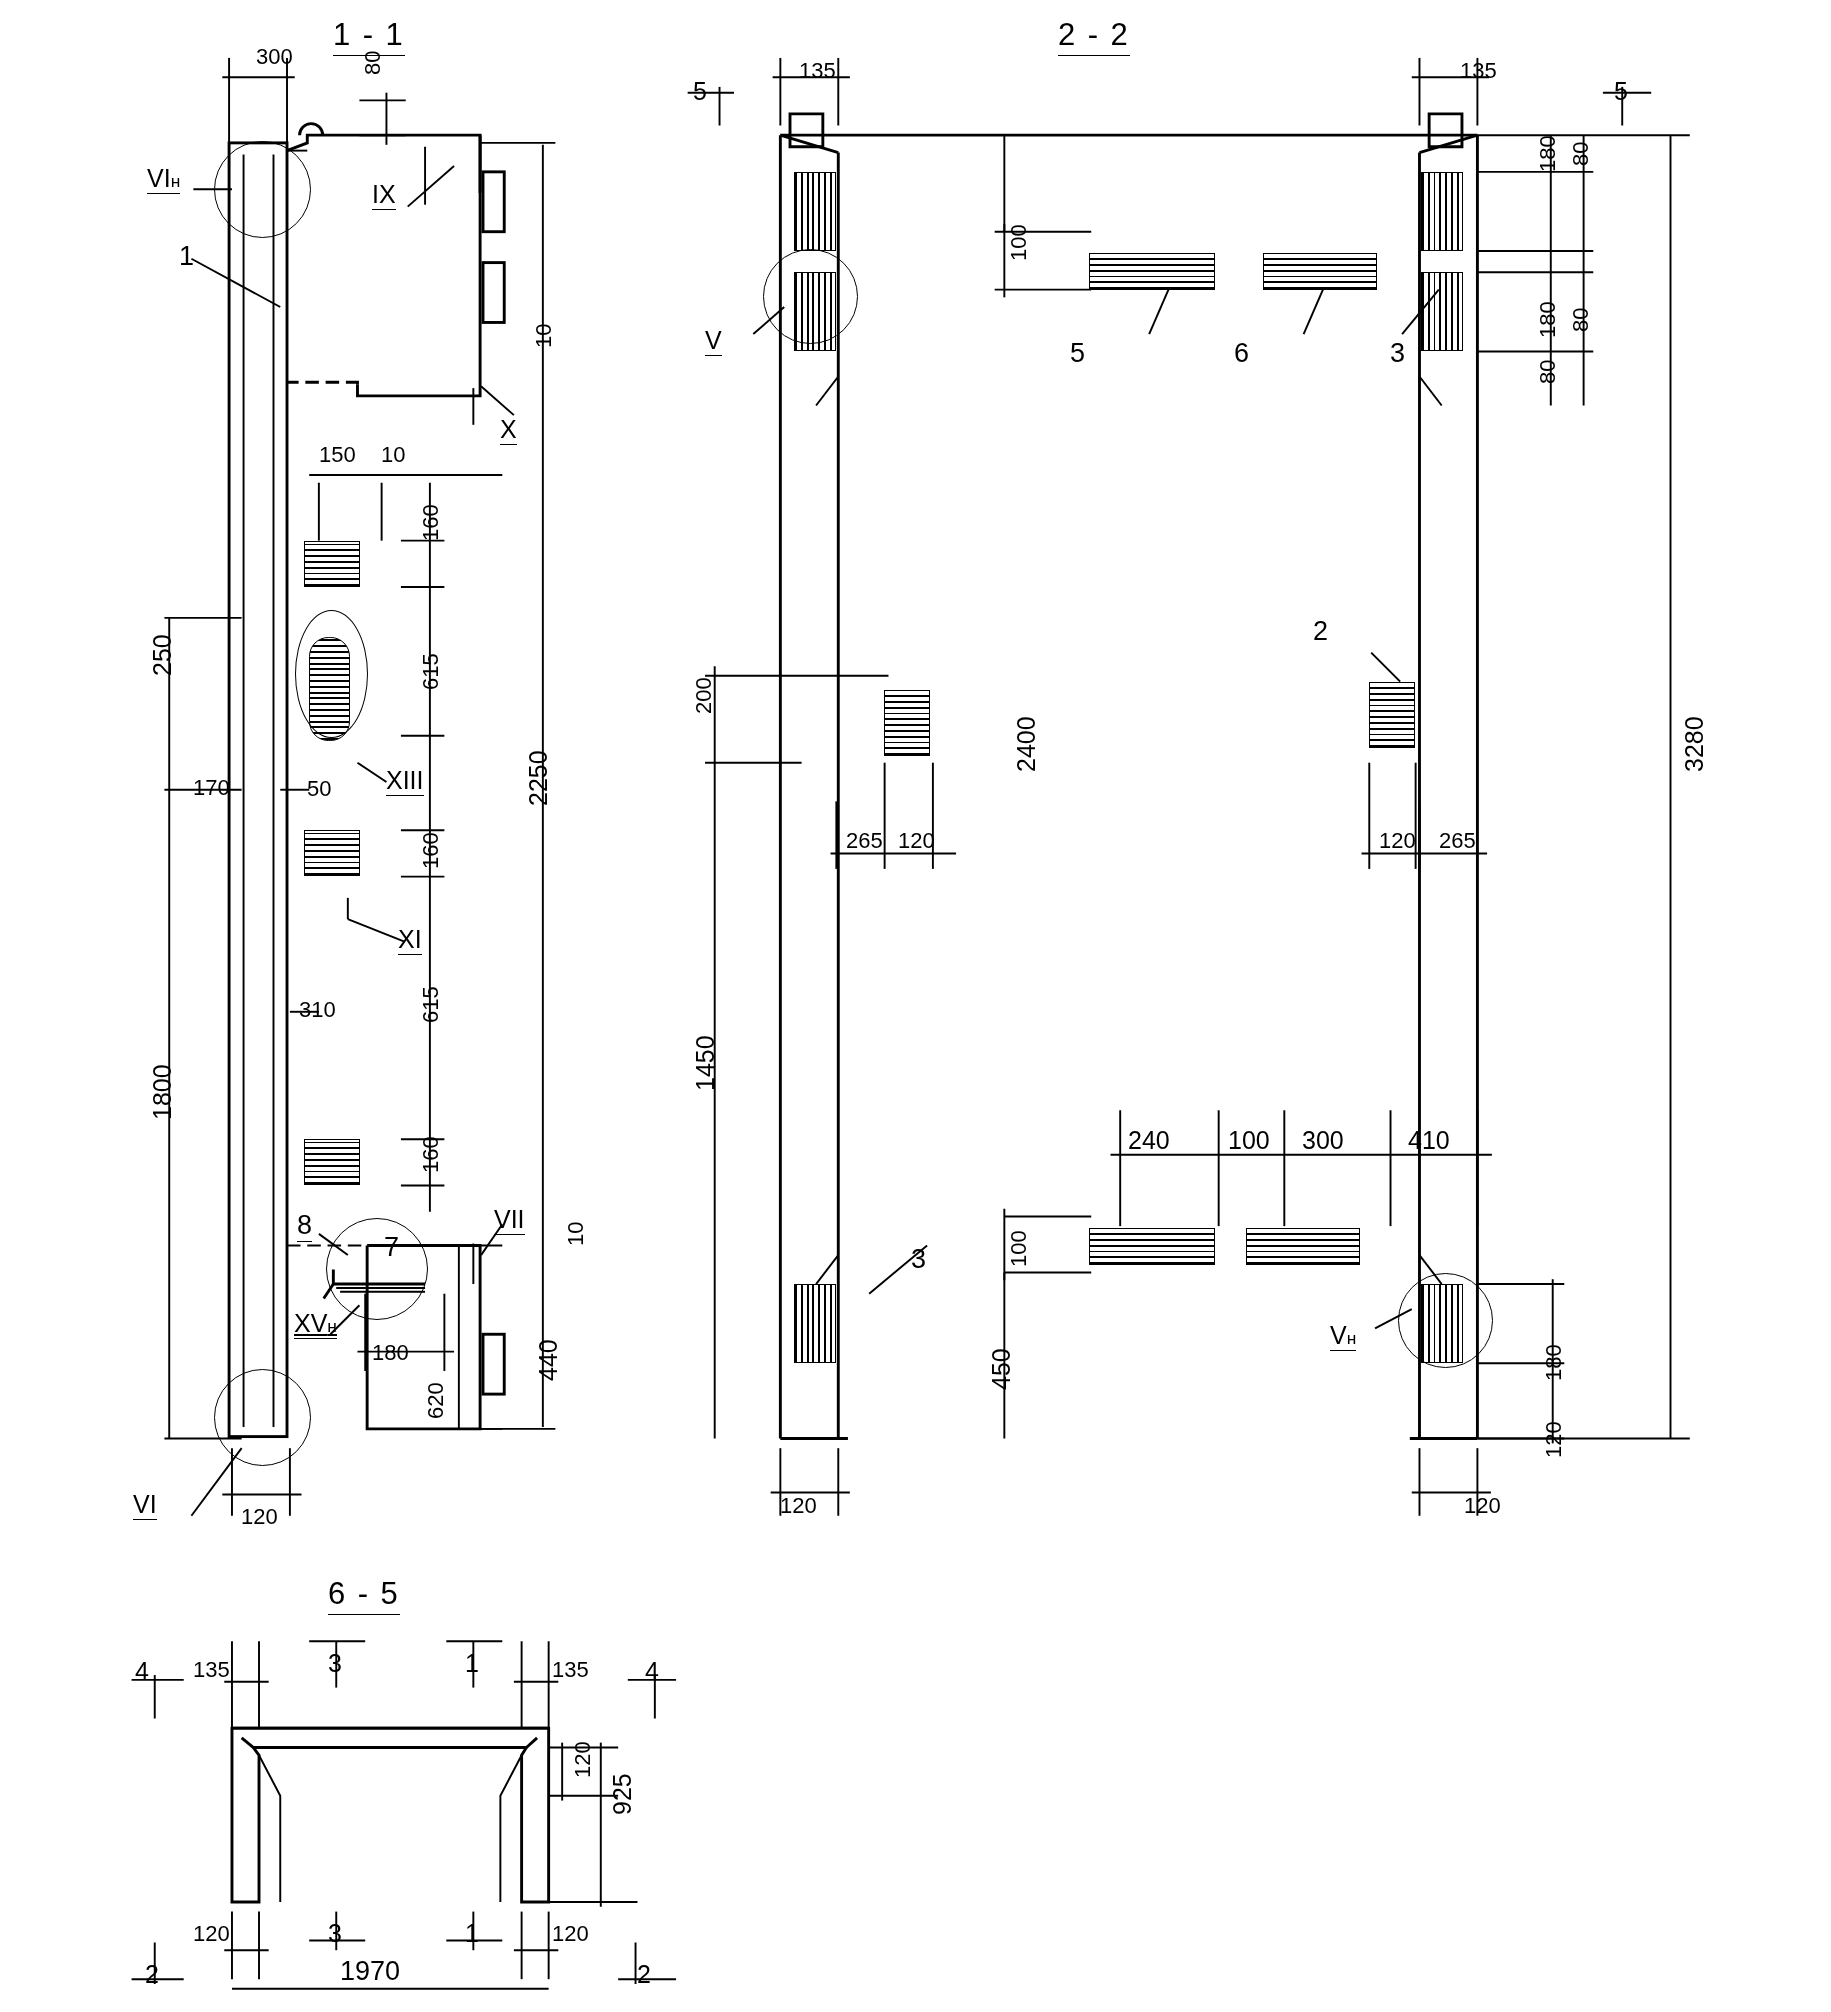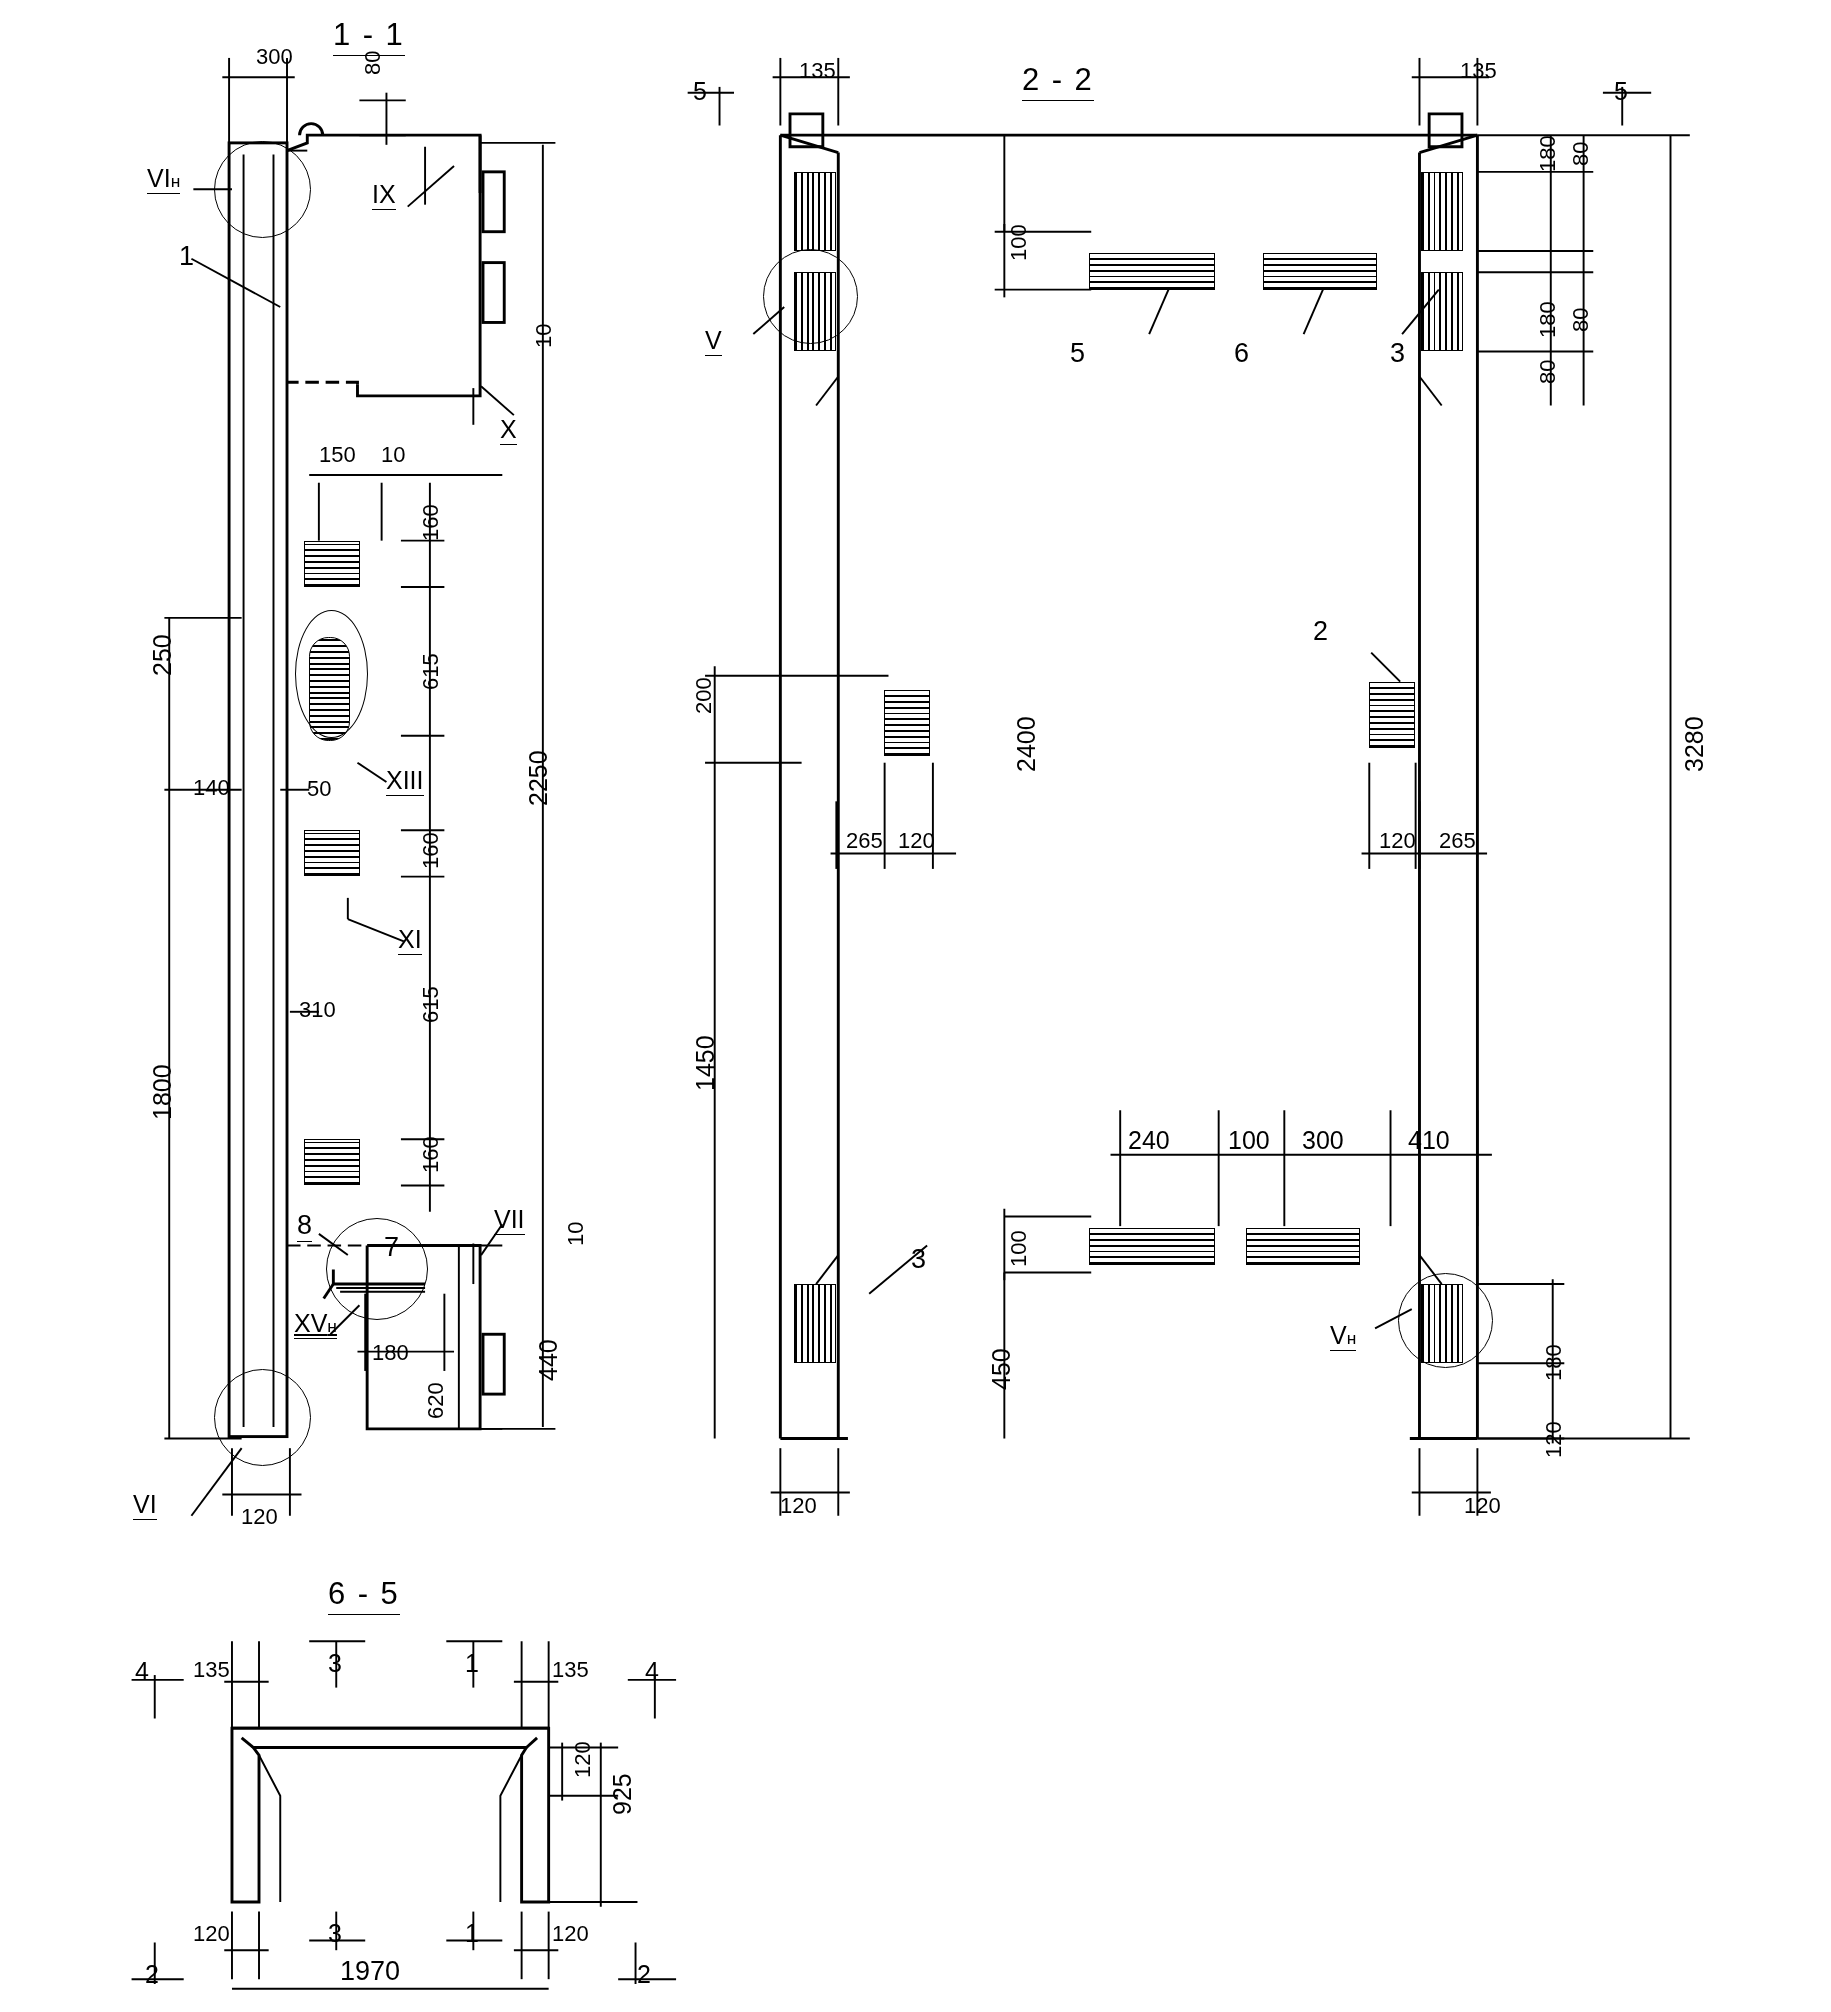--- a/index.html
+++ b/index.html
@@ -17,21 +17,21 @@
      repeating-linear-gradient(0deg,#000 0px,#000 1.9px,#fff 1.9px,#fff 5.8px);
      border:1.9px solid #000;box-sizing:border-box;}
   svg{position:absolute;left:0;top:0;overflow:visible;}
 </style>
 </head>
 <body>
 
 <div class="stage">
 
   <div class="ttl" style="left:333px;top:17.4px;"><u>1 - 1</u></div>
-  <div class="ttl" style="left:1022px;top:17.4px;margin-top:45px;"><u>2 - 2</u></div>
+  <div class="ttl" style="left:1058px;top:17.4px;"><u>2 - 2</u></div>
   <div class="ttl" style="left:328px;top:1576px;"><u>6 - 5</u></div>
 
   <svg width="1832" height="2012" viewBox="0 0 1897 2084">
     <g stroke="#000" fill="none" stroke-width="3">
 
       <rect x="237" y="148" width="60" height="1340"></rect>
       <line x1="252" y1="160" x2="252" y2="1478" stroke-width="2"></line>
       <line x1="283" y1="160" x2="283" y2="1478" stroke-width="2"></line>
 
       <path d="M297 156 L318 148 L318 140 L497 140 L497 200" stroke-width="3"></path>
@@ -73,21 +73,21 @@
   <div class="lbl" style="left:319px;top:444px;">150</div>
   <div class="lbl" style="left:381px;top:444px;">10</div>
   <div class="lbl" style="left:420px;top:541px;transform:rotate(-90deg);transform-origin:0 0;">160</div>
   <div class="lbl" style="left:420px;top:690px;transform:rotate(-90deg);transform-origin:0 0;">615</div>
   <div class="lbl" style="left:307px;top:778px;">50</div>
   <div class="lbl" style="left:420px;top:869px;transform:rotate(-90deg);transform-origin:0 0;">160</div>
   <div class="lbl" style="left:420px;top:1023px;transform:rotate(-90deg);transform-origin:0 0;">615</div>
   <div class="lbl" style="left:420px;top:1173px;transform:rotate(-90deg);transform-origin:0 0;">160</div>
   <div class="lbl" style="left:526px;top:806px;transform:rotate(-90deg);transform-origin:0 0;font-size:25px;">2250</div>
   <div class="lbl" style="left:150px;top:676px;transform:rotate(-90deg);transform-origin:0 0;font-size:25px;">250</div>
-  <div class="lbl" style="left:193px;top:777px;">140</div>
+  <div class="lbl" style="left:193px;top:777px;">170</div>
   <div class="lbl" style="left:299px;top:999px;">310</div>
   <div class="lbl" style="left:150px;top:1120px;transform:rotate(-90deg);transform-origin:0 0;font-size:25px;">1800</div>
   <div class="lbl" style="left:372px;top:1342px;">180</div>
   <div class="lbl" style="left:425px;top:1419px;transform:rotate(-90deg);transform-origin:0 0;">620</div>
   <div class="lbl" style="left:536px;top:1381px;transform:rotate(-90deg);transform-origin:0 0;font-size:25px;">440</div>
   <div class="lbl" style="left:565px;top:1246px;transform:rotate(-90deg);transform-origin:0 0;">10</div>
   <div class="lbl" style="left:241px;top:1506px;">120</div>
 
   <div class="lbl ul" style="left:147px;top:166px;font-size:25px;">VI<span style="font-size:17.4px;">н</span></div>
   <div class="lbl ul" style="left:372px;top:182px;font-size:25px;">IX</div>

